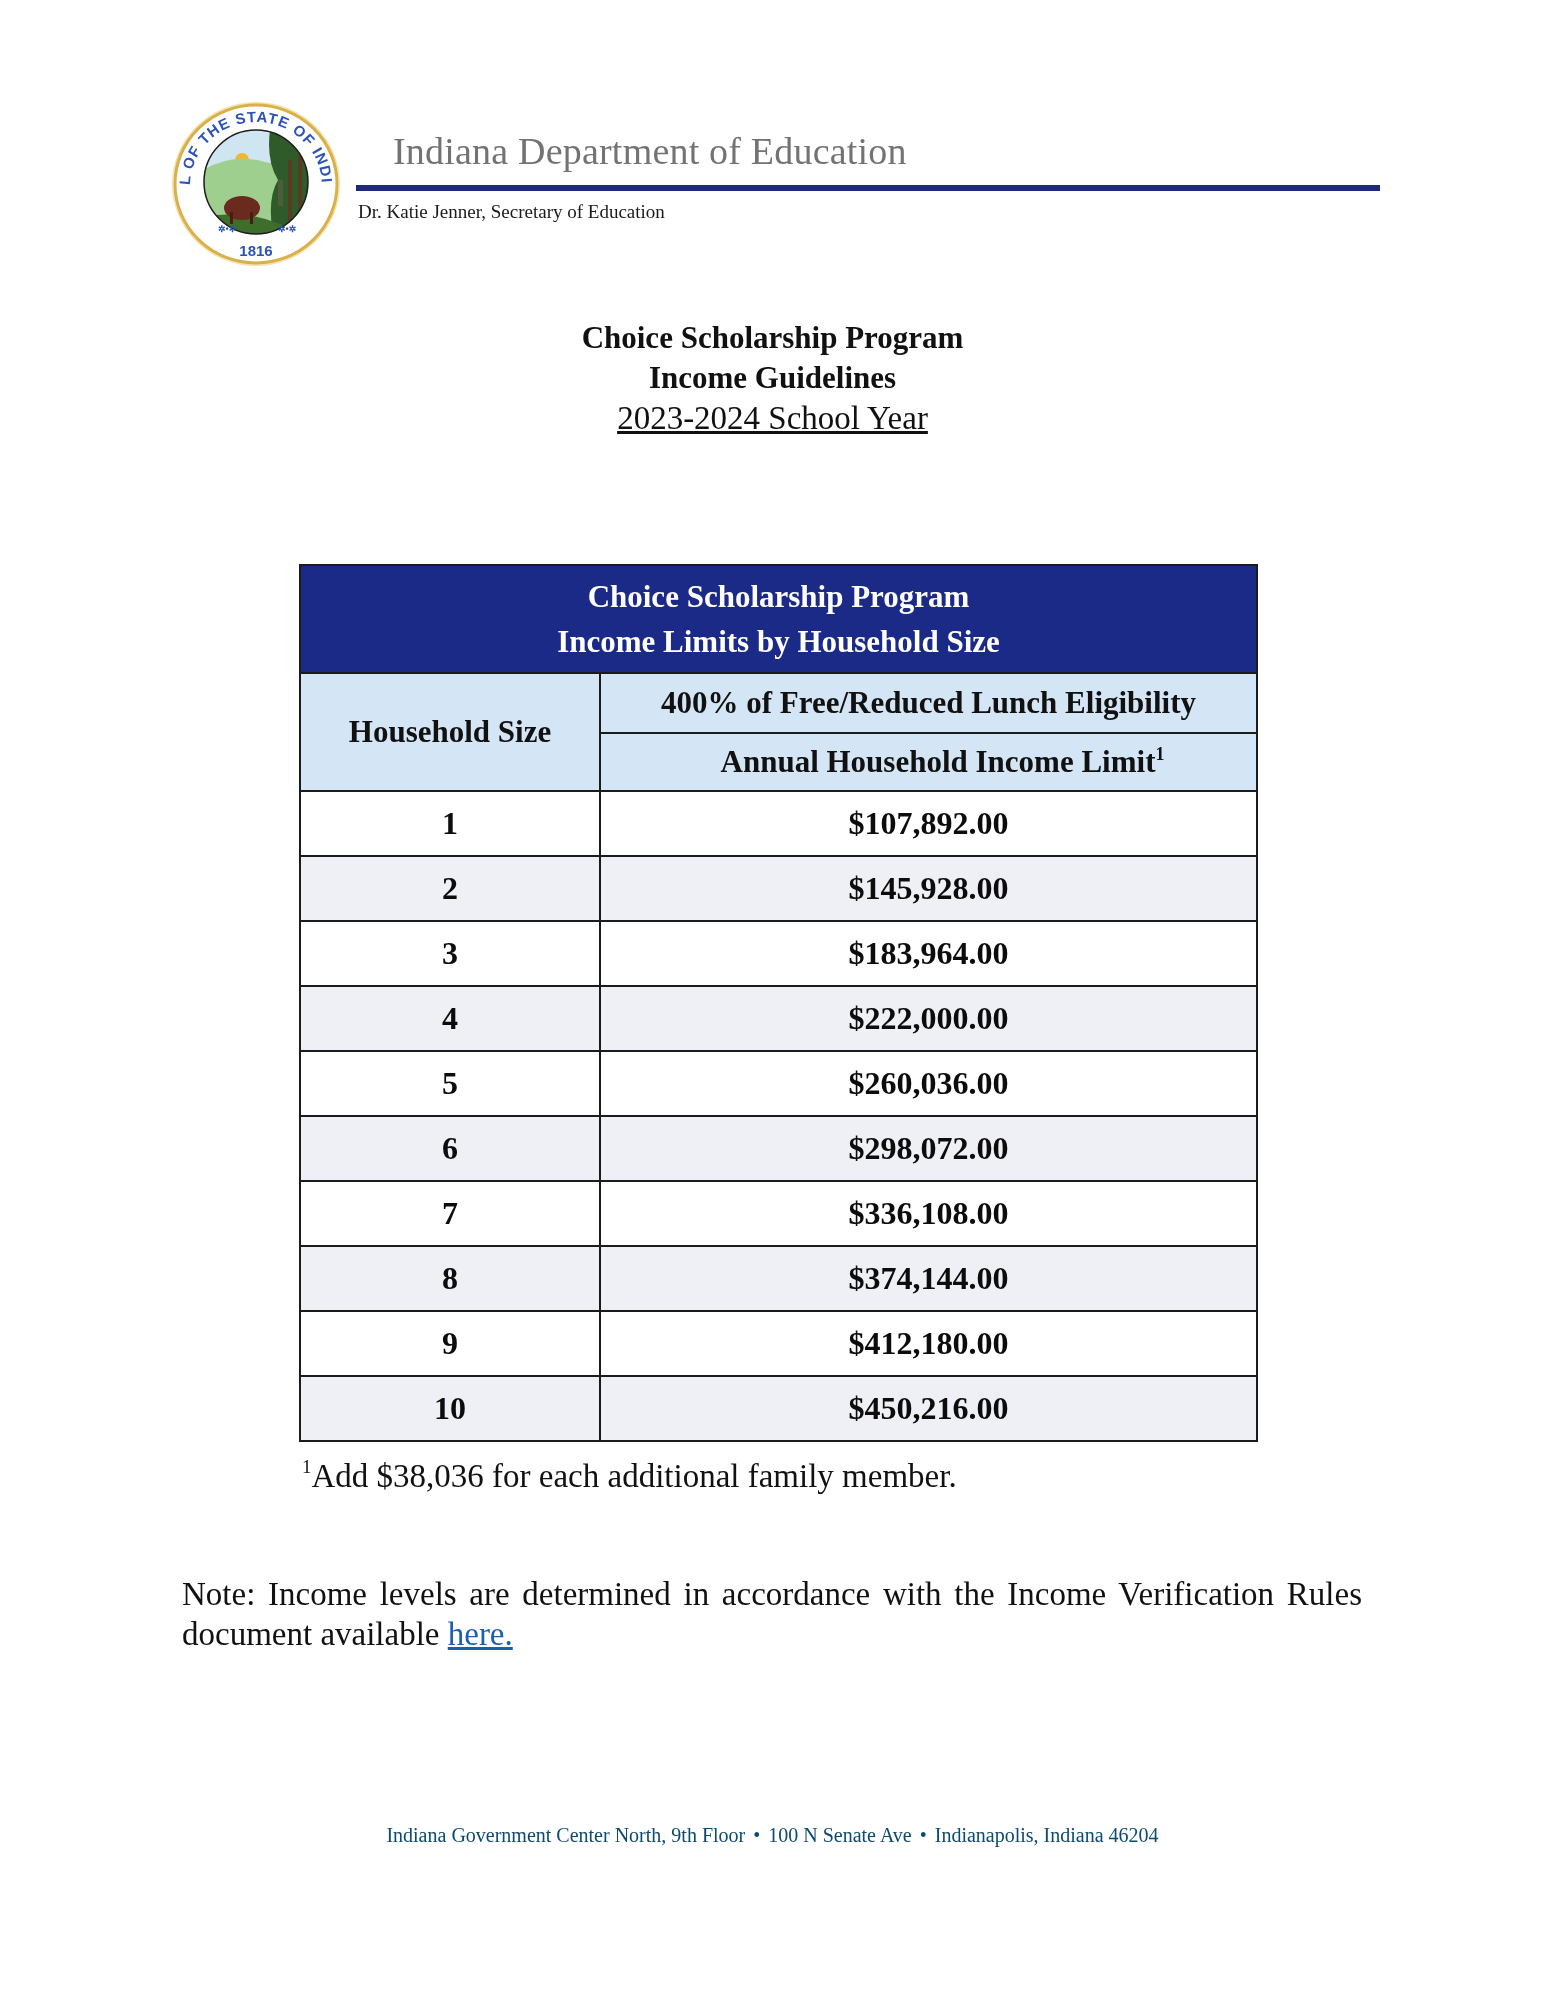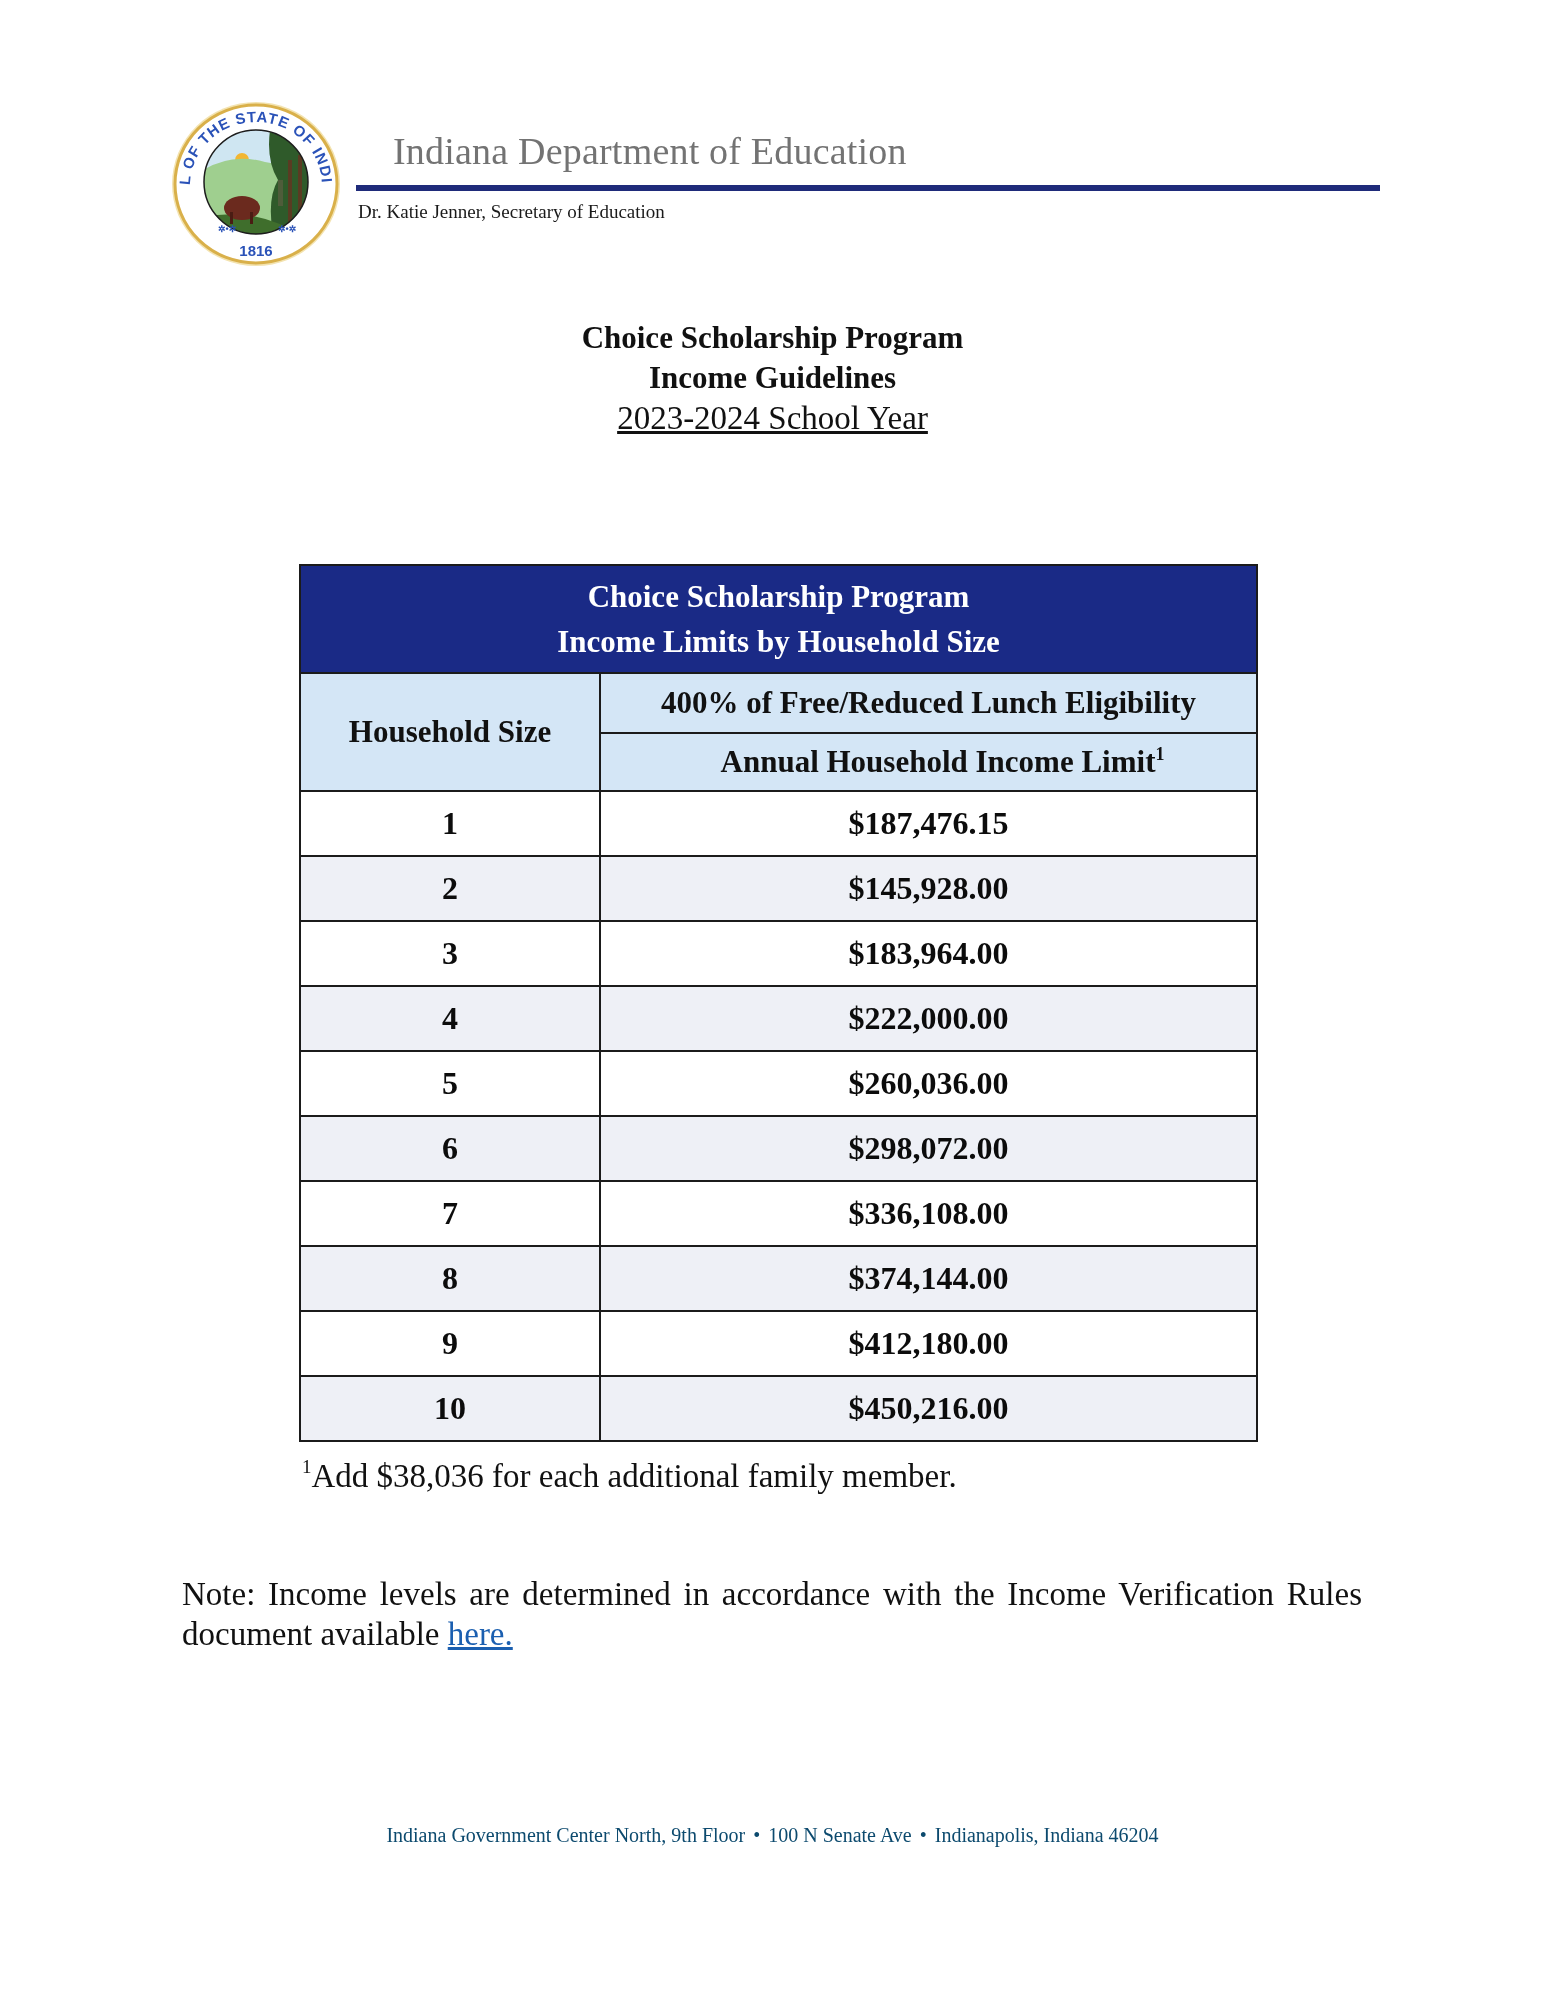--- a/index.html
+++ b/index.html
@@ -227,21 +227,21 @@
       <th rowspan="2" class="sub">Household Size</th>
       <th class="sub sub-top">400% of Free/Reduced Lunch Eligibility</th>
     </tr>
     <tr>
       <th class="sub sub-bot"><span>Annual Household Income Limit</span><sup>1</sup></th>
     </tr>
   </thead>
   <tbody>
     <tr>
       <td>1</td>
-      <td>$187,476.15</td>
+      <td>$107,892.00</td>
     </tr>
     <tr>
       <td>2</td>
       <td>$145,928.00</td>
     </tr>
     <tr>
       <td>3</td>
       <td>$183,964.00</td>
     </tr>
     <tr>

